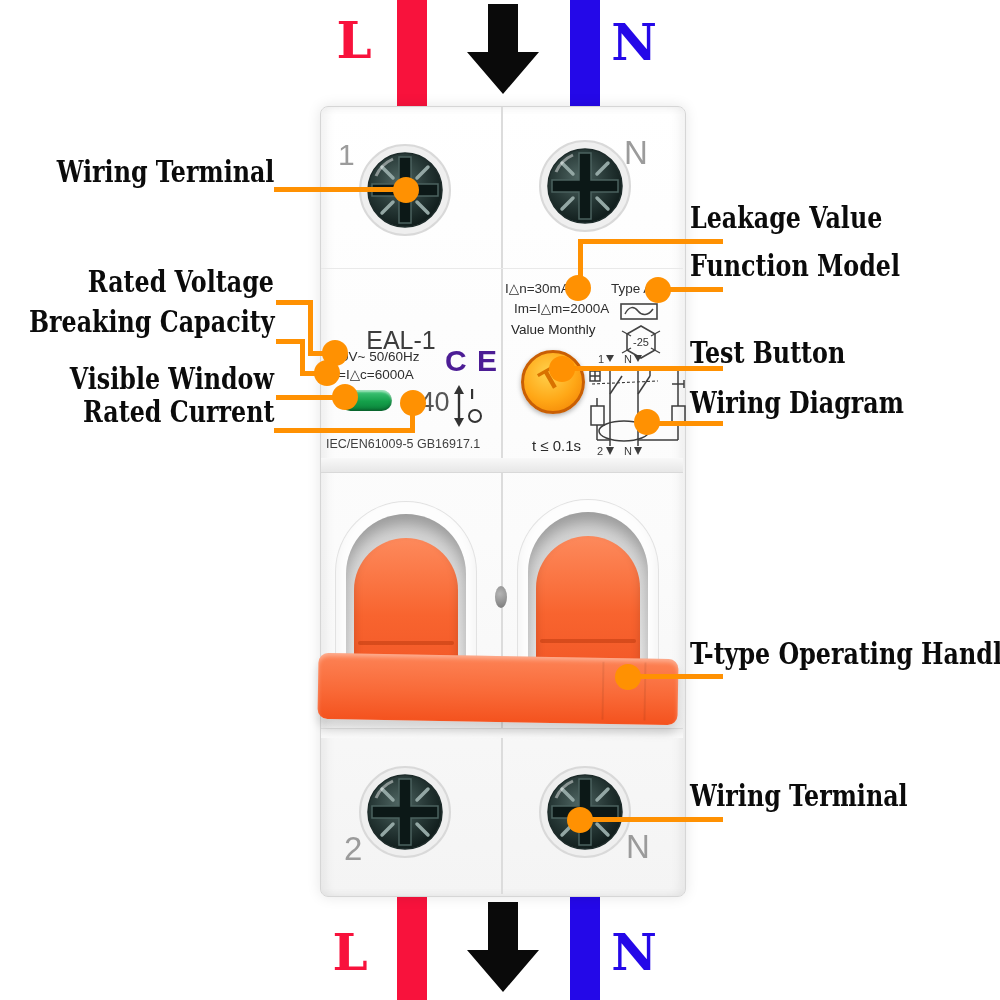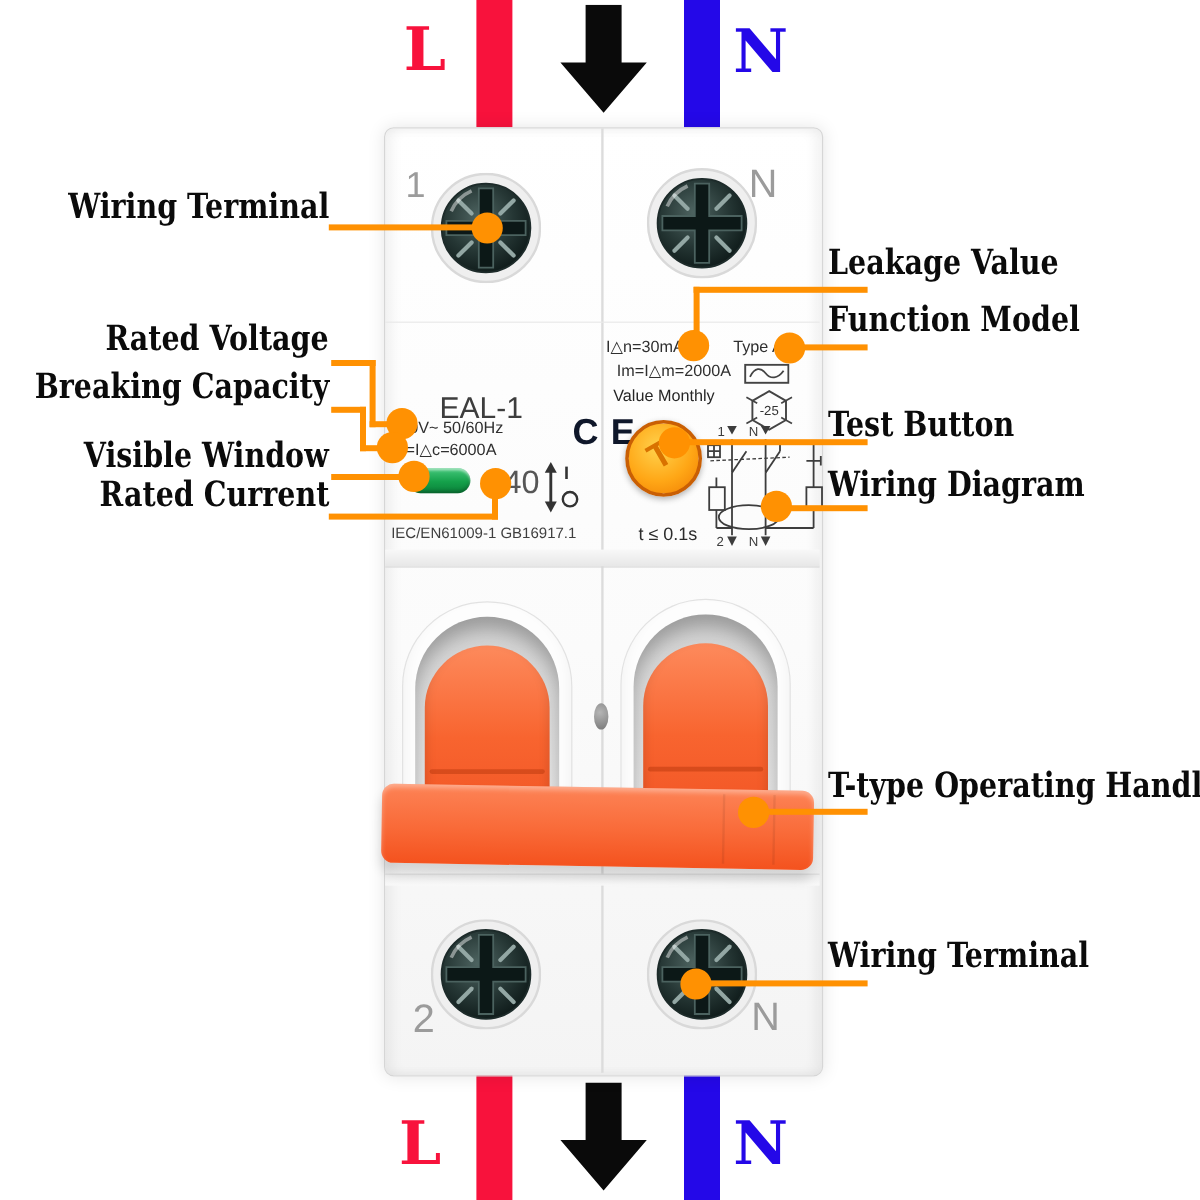--- a/index.html
+++ b/index.html
@@ -117,32 +117,32 @@
       <use href="#screw"></use>
     </svg>
 
   <div class="termlabel" style="left:338px;top:140px;">1</div>
   <div class="termlabel" style="left:624px;top:136px;font-size:33px;">N</div>
   <div class="termlabel" style="left:344px;top:832px;font-size:33px;">2</div>
   <div class="termlabel" style="left:626px;top:830px;font-size:33px;">N</div>
 
   <div class="devtext" style="left:328px;top:326px;width:146px;text-align:center;font-size:25px;color:#3d3d3d;">EAL-1</div>
   <div class="devtext" style="left:326px;top:349px;font-size:13.5px;color:#2f2f2f;">230V~ 50/60Hz</div>
-  <div class="devtext" style="left:445px;top:344px;font-size:30px;font-weight:bold;color:#0f172a;letter-spacing:1px;margin-left:32px;">C E</div>
+  <div class="devtext" style="left:445px;top:344px;font-size:30px;font-weight:bold;color:#4c1d95;letter-spacing:1px;">C E</div>
   <div class="devtext" style="left:320px;top:367px;font-size:13.5px;color:#2f2f2f;">Inc=I△c=6000A</div>
   <div class="greenwin"></div>
   <div class="devtext" style="left:400px;top:387px;font-size:27px;color:#565656;">C40</div>
   <svg class="abs" style="left:450px;top:383px;z-index:4;" width="38" height="46">
     <line x1="9" y1="9" x2="9" y2="37" stroke="#333" stroke-width="2.4"></line>
     <polygon points="9,2 4,11 14,11" fill="#333"></polygon>
     <polygon points="9,44 4,35 14,35" fill="#333"></polygon>
     <text x="20" y="16" font-size="15" font-weight="bold" fill="#333">I</text>
     <circle cx="25" cy="33" r="6" fill="none" stroke="#333" stroke-width="2"></circle>
   </svg>
-  <div class="devtext" style="left:326px;top:437px;font-size:12.5px;color:#3f3f3f;">IEC/EN61009-1 GB16917.1</div>
+  <div class="devtext" style="left:326px;top:437px;font-size:12.5px;color:#3f3f3f;">IEC/EN61009-5 GB16917.1</div>
 
   <div class="devtext" style="left:505px;top:281px;font-size:13.5px;color:#2f2f2f;">I△n=30mA</div>
   <div class="devtext" style="left:514px;top:301px;font-size:13.5px;color:#2f2f2f;">Im=I△m=2000A</div>
   <div class="devtext" style="left:511px;top:322px;font-size:13.5px;color:#262626;">Value Monthly</div>
   <div class="devtext" style="left:611px;top:281px;font-size:13.5px;color:#2f2f2f;">Type AC</div>
   <svg class="abs" style="left:620px;top:303px;z-index:4;" width="38" height="18">
     <rect x="1" y="1" width="36" height="15" fill="none" stroke="#444" stroke-width="1.6"></rect>
     <path d="M5,11 C9,3 14,3 18,8 C22,13 28,13 33,6" fill="none" stroke="#444" stroke-width="1.5"></path>
   </svg>
   <svg class="abs" style="left:618px;top:322px;z-index:4;" width="46" height="40">

